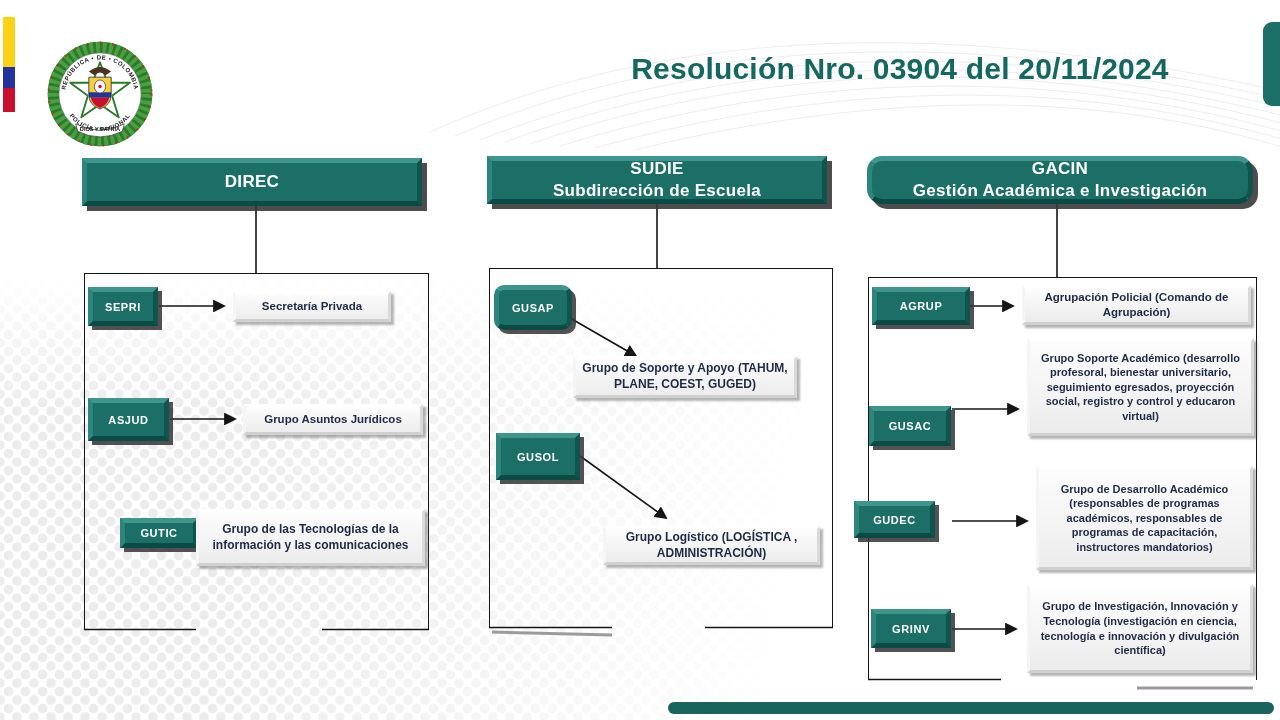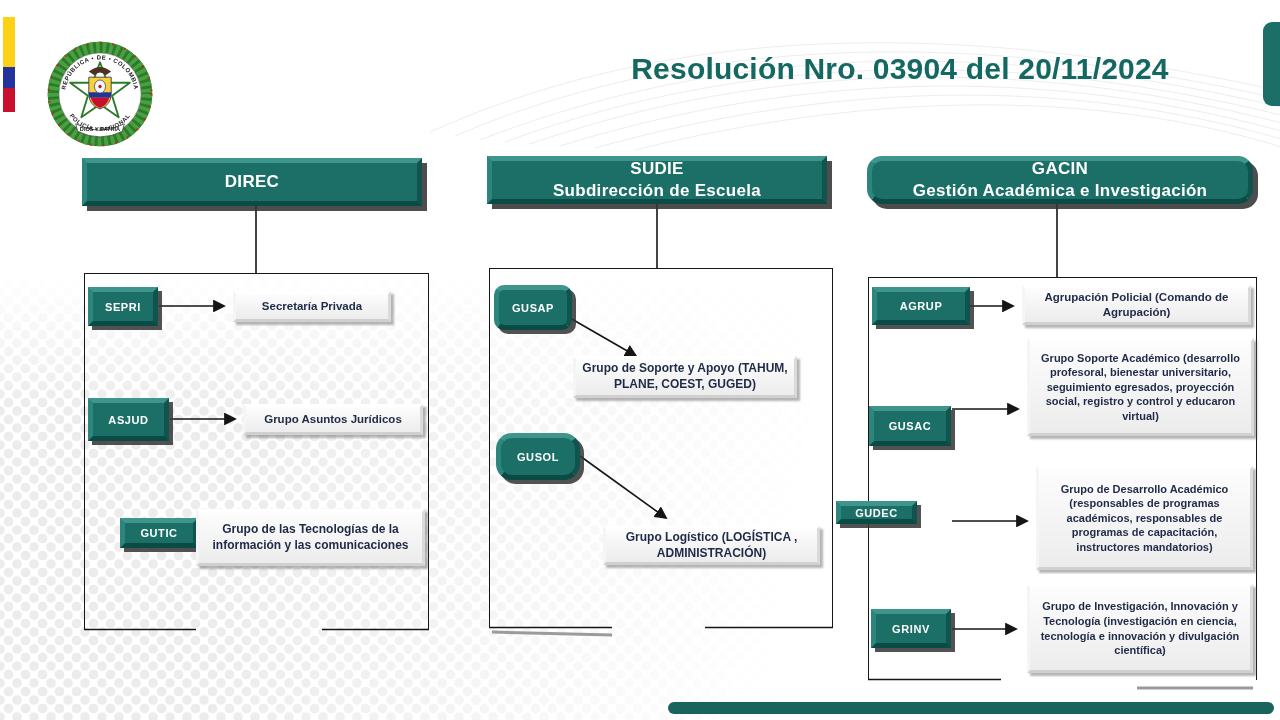--- a/index.html
+++ b/index.html
@@ -49,24 +49,24 @@
   #hdr-direc{left:82px;top:158px;width:340px;}
   #hdr-sudie{left:487px;top:156px;width:340px;}
   #hdr-gacin{left:867px;top:156px;width:386px;border-radius:15px;}
 
   .code-box{position:absolute;font-size:11px;letter-spacing:0.6px;
             box-shadow:4px 4px 0 rgba(52,52,52,0.85);}
   #b-sepri{left:88px; top:287px;width:70px;height:39px;}
   #b-asjud{left:88px; top:398px;width:81px;height:43px;}
   #b-gutic{left:84px; top:518px;width:78px;height:30px;margin-left:36px;}
   #b-gusap{left:494px;top:285px;width:78px;height:45px;border-radius:10px;}
-  #b-gusol{left:496px;top:433px;width:84px;height:47px;border-radius:16px;}
+  #b-gusol{left:496px;top:433px;width:84px;height:47px;}
   #b-agrup{left:872px;top:287px;width:98px;height:38px;}
   #b-gusac{left:869px;top:388px;width:82px;height:40px;margin-top:18px;}
-  #b-gudec{left:836px;top:501px;width:81px;height:23px;}
+  #b-gudec{left:854px;top:501px;width:81px;height:37px;}
   #b-grinv{left:871px;top:609px;width:80px;height:39px;}
 
   
   .label-box{position:absolute;box-sizing:border-box;text-align:center;
         background:linear-gradient(180deg,#fdfdfd 0%,#ececec 100%);
         border-top:3px solid #ffffff;border-left:3px solid #f5f5f5;
         border-bottom:3px solid #d0d0d0;border-right:3px solid #dadada;
         box-shadow:3px 3px 2px rgba(90,90,90,0.45);
         color:#1f2a47;font-weight:bold;font-size:11.5px;line-height:1.32;
         display:flex;align-items:center;justify-content:center;padding:2px 6px;}

